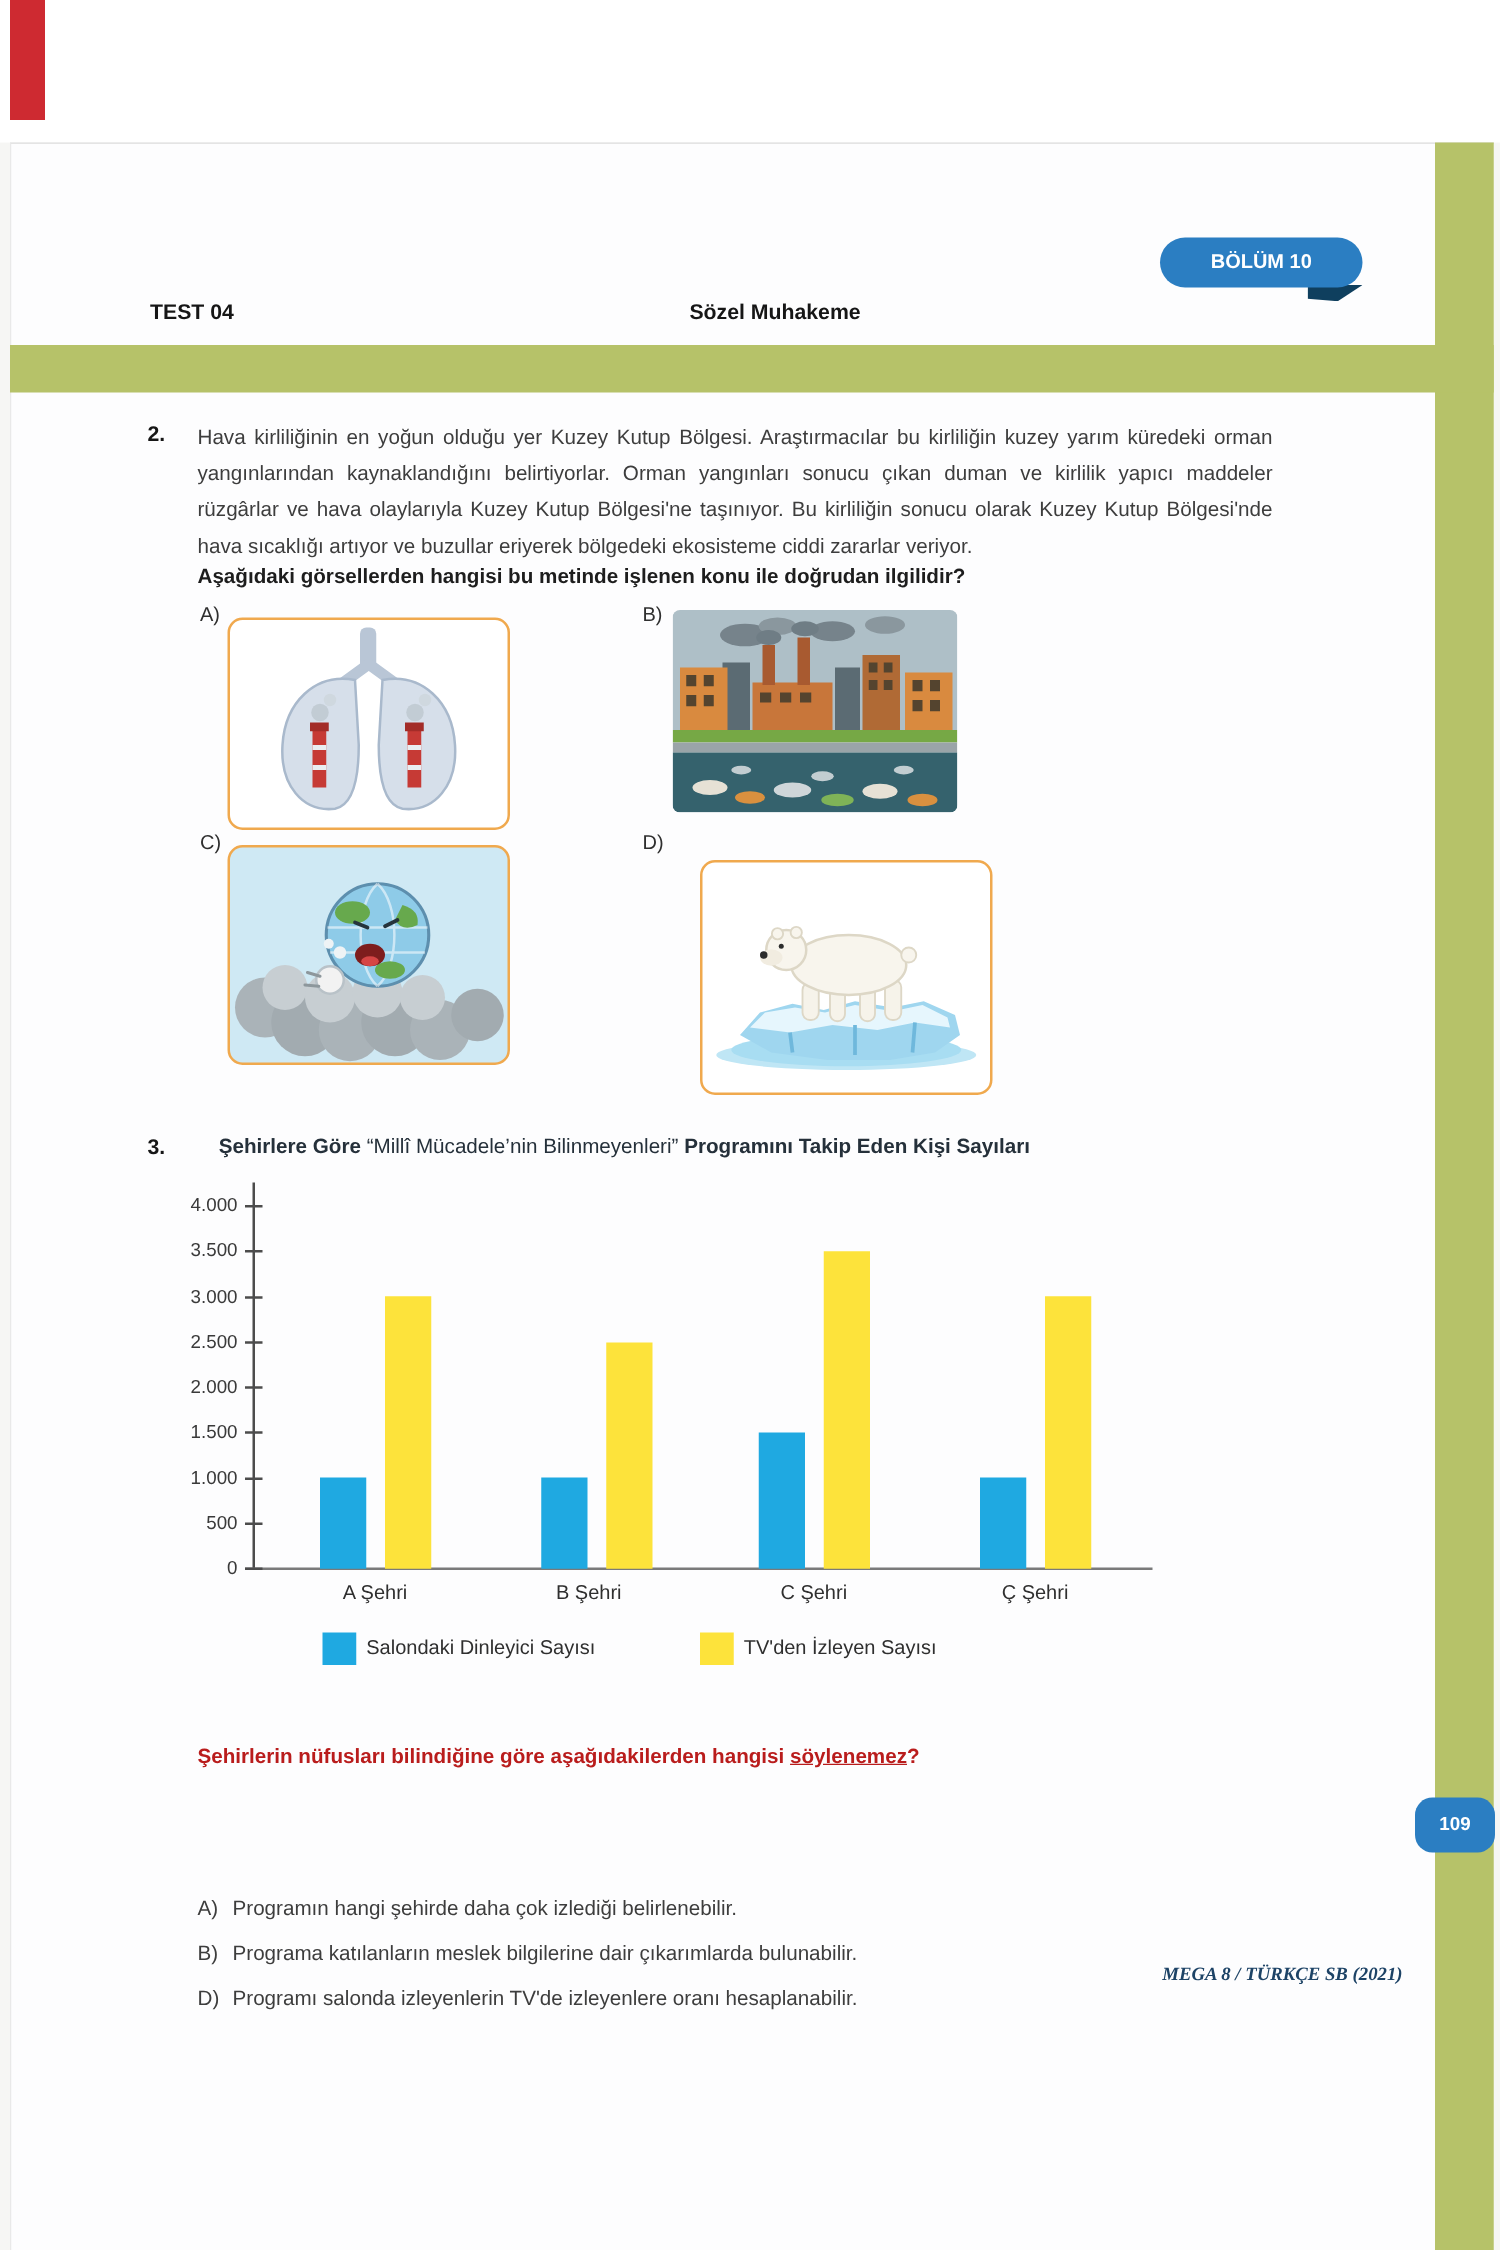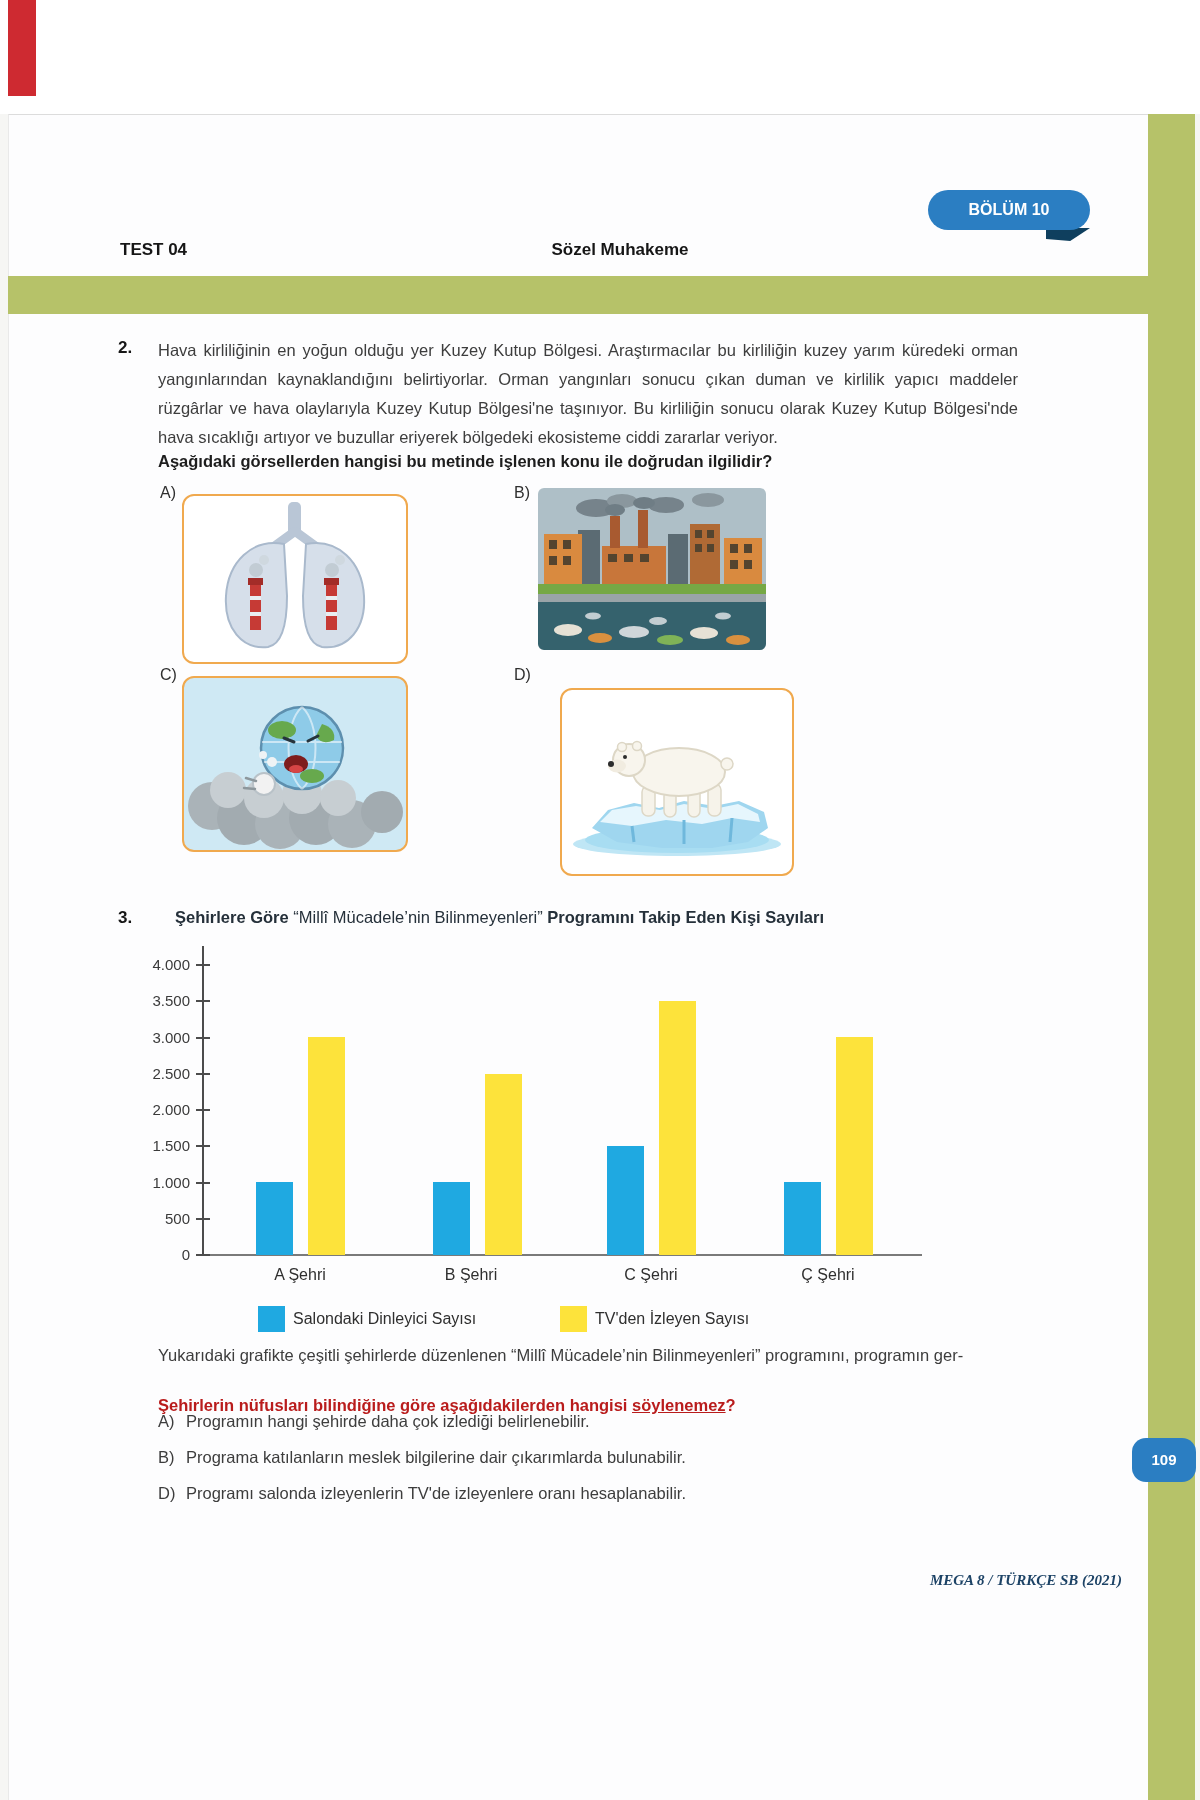--- a/index.html
+++ b/index.html
@@ -51,21 +51,21 @@
   .ytick-mark{position:absolute;left:56px;width:14px;height:2px;background:#4c4c4c;}
   .bar{position:absolute;width:37px;}
   .xtick-label{position:absolute;top:326px;width:120px;text-align:center;font-size:16px;color:#2f2f2f;}
   .legend-item{position:absolute;top:366px;display:flex;align-items:center;gap:8px;font-size:16px;color:#2f2f2f;}
   #legend-1{left:118px;text-align:right;}
   #legend-2{left:420px;}
   .legend-swatch{width:27px;height:26px;display:inline-block;}
   #q3-desc{left:158px;top:1342px;width:952px;font-size:16.5px;line-height:26px;color:#3d3d3d;}
   #q3-prompt{left:158px;top:1396px;width:880px;font-weight:bold;font-size:16.5px;color:#b91c1c;}
   #q3-prompt .ul{text-decoration:underline;}
-  #q3-options{left:158px;top:1412px;width:900px;}
+  #q3-options{left:158px;top:1518px;width:900px;}
   .q3-opt{height:36px;font-size:16.5px;color:#3d3d3d;}
   .q3-opt .lab{display:inline-block;width:28px;}
   
   #footer-source{left:860px;top:1572px;width:262px;text-align:right;
      font-family:"Liberation Serif", serif;font-style:italic;font-weight:bold;font-size:15px;color:#1d4366;}
   #page-badge{left:1132px;top:1438px;width:64px;height:44px;border-radius:14px;background:#2b7ec2;
      color:#fff;font-weight:bold;font-size:15px;line-height:44px;text-align:center;z-index:4;}
 </style>
 </head>
 <body>
@@ -251,21 +251,20 @@
     <span class="legend-swatch" style="background: rgb(31, 169, 225);"></span>
     <span>Salondaki Dinleyici Sayısı</span>
   </div>
   <div class="legend-item" id="legend-2">
     <span class="legend-swatch" style="background: rgb(253, 227, 59);"></span>
     <span>TV'den İzleyen Sayısı</span>
   </div>
 </div>
 
 <div class="abs" id="q3-desc">
-  <div>Yukarıdaki grafikte çeşitli şehirlerde düzenlenen “Millî Mücadele’nin Bilinmeyenleri” programını, programın ger-</div>
 </div>
 
 <div class="abs" id="q3-prompt">
   <span>Şehirlerin nüfusları bilindiğine göre aşağıdakilerden hangisi </span><span class="ul">söylenemez</span><span>?</span>
 </div>
 
 <div class="abs" id="q3-options">
   <div class="q3-opt">
     <span class="lab">A)</span><span>Programın hangi şehirde daha çok izlediği belirlenebilir.</span>
   </div>

